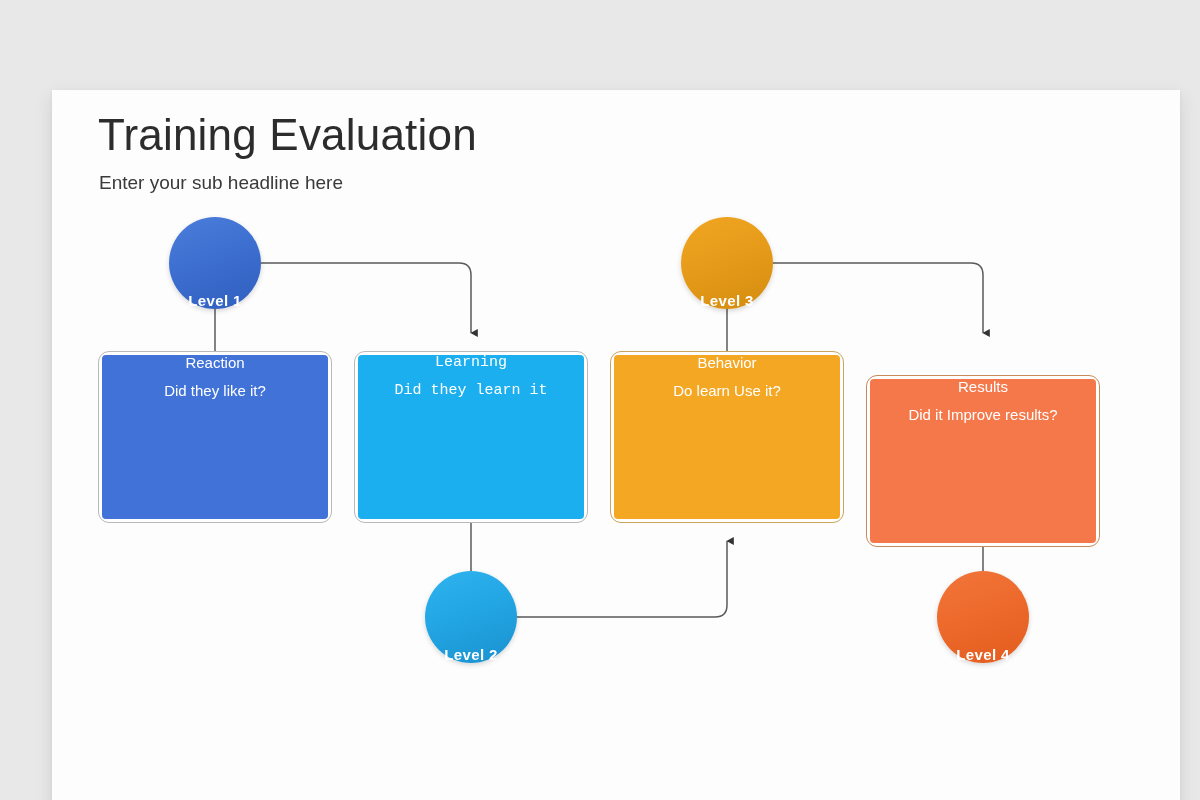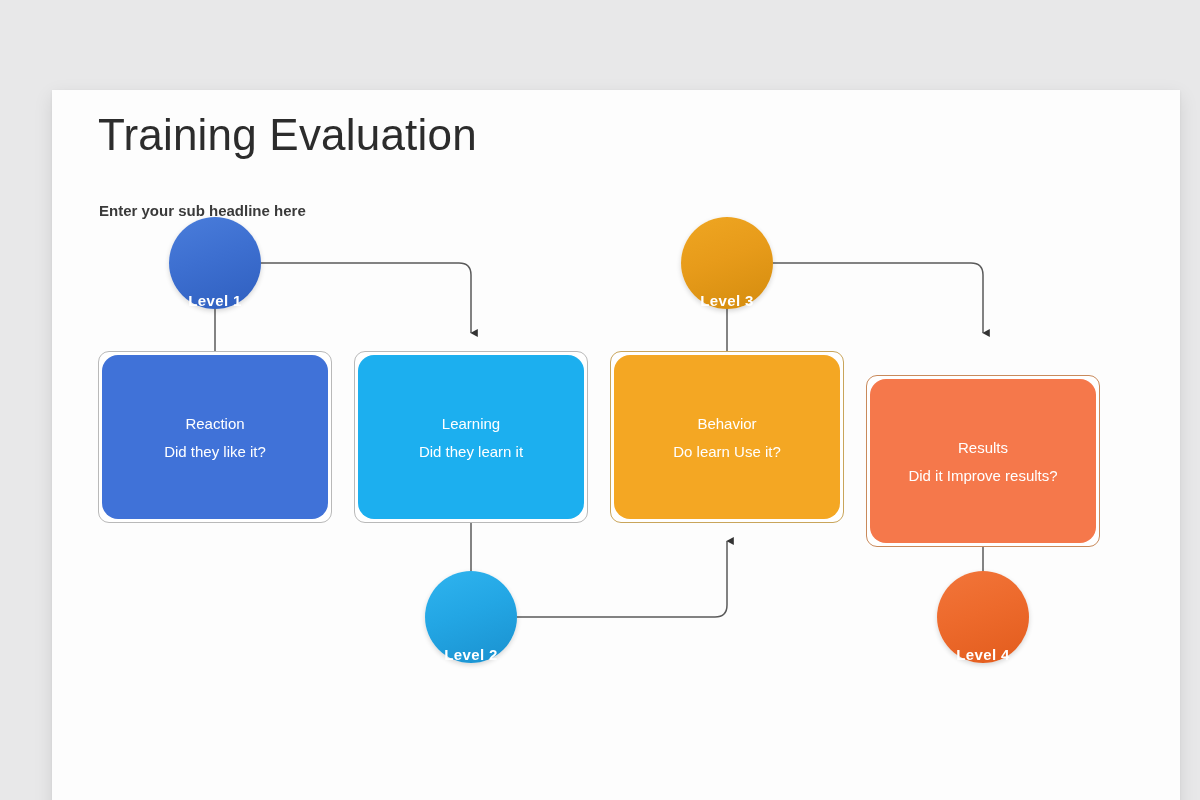--- a/index.html
+++ b/index.html
@@ -39,25 +39,24 @@
     font-size: 44px;
     font-weight: 400;
     color: #2c2c2c;
     letter-spacing: 0.2px;
     white-space: nowrap;
   }
   #page-subtitle {
     position: absolute;
     left: 47px;
     top: 82px;
-    font-size: 15px;
-    font-weight: 700;
+    font-size: 19px;
+    font-weight: 400;
     color: #3a3a3a;
     white-space: nowrap;
-    margin-top: 30px;
   }
 
   
   #connectors {
     position: absolute;
     left: 0;
     top: 0;
     width: 1096px;
     height: 615px;
     pointer-events: none;
@@ -72,39 +71,39 @@
     border-radius: 11px;
     background: #ffffff;
     box-sizing: border-box;
   }
   .stage-box-inner {
     position: absolute;
     left: 3px;
     top: 3px;
     right: 3px;
     bottom: 3px;
-    border-radius: 16px;
+    border-radius: 4px;
     display: flex;
     flex-direction: column;
     align-items: center;
-    justify-content: center;
+    justify-content: flex-start;
     gap: 13px;
   }
   .stage-title,
   .stage-sub {
     color: #ffffff;
     font-size: 15px;
     font-weight: 400;
     line-height: 1;
     text-align: center;
     white-space: nowrap;
   }
 
   .box-1 { left: 46px;  top: 261px; }
-  .box-2 { left: 302px; top: 261px; }
+  .box-2 { left: 302px; top: 261px; font-family: Liberation Mono, monospace; }
   .box-3 { left: 558px; top: 261px; text-decoration: underline; }
   .box-4 { left: 814px; top: 261px; }
 
   .box-3, .box-4 { border-color: #c9a55b; }
   .box-4 { border-color: #c98a5b; margin-top: 24px; }
 
   
   .level-circle {
     position: absolute;
     width: 92px;

